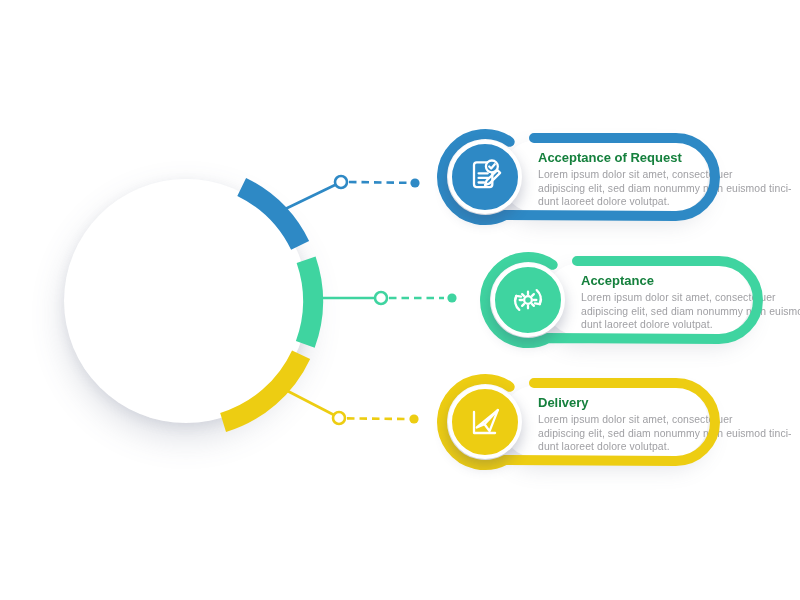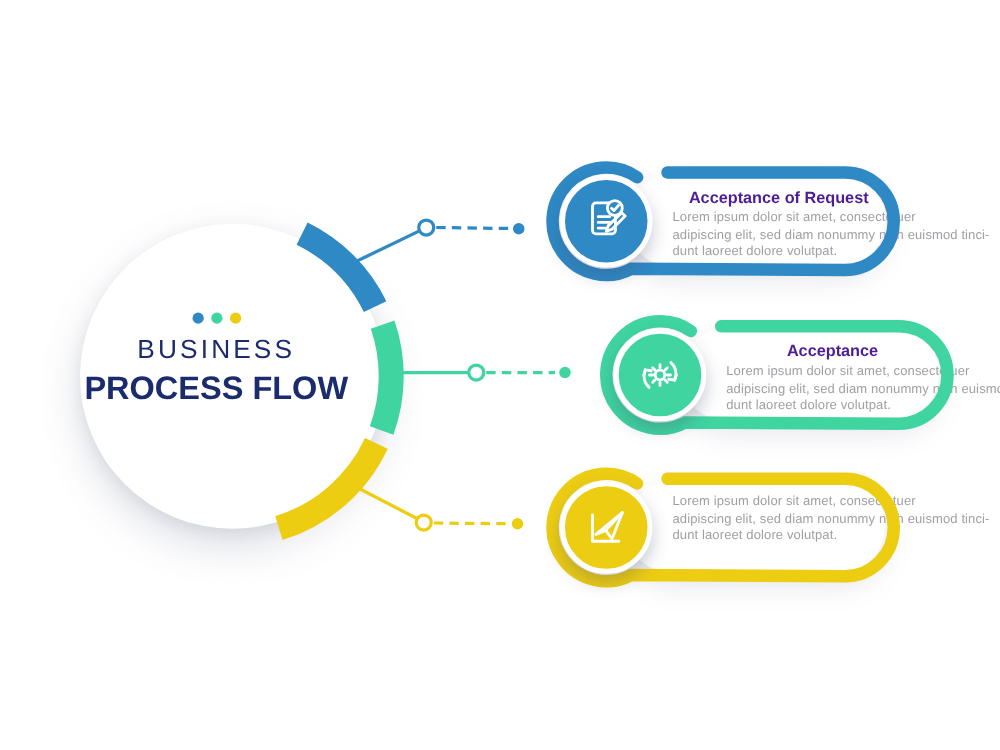--- a/index.html
+++ b/index.html
@@ -18,63 +18,55 @@
   .dot{width:9px;height:9px;border-radius:50%;display:inline-block;}
   .title-line1{margin-top:9px;font-size:21px;font-weight:400;letter-spacing:2.5px;color:#1B2C6E;}
   .title-line2{margin-top:3px;font-size:26px;font-weight:700;letter-spacing:0px;color:#1B2C6E;}
 
   
   .card{position:absolute;width:207px;height:73px;border-radius:36px;background:#ffffff;
         box-shadow:0 10px 22px rgba(100,105,125,.18);padding:10px 0 0 37px;box-sizing:border-box;}
   .card1{left:501px;top:140px;}
   .card2{left:544px;top:263px;}
   .card3{left:501px;top:385px;}
-  .card-title{font-size:13px;font-weight:700;color:#4c1d95;margin-bottom:3px;text-align:center;}
+  .card-title{font-size:13px;font-weight:700;color:#15803d;margin-bottom:3px;}
   .card-line{font-size:10.4px;line-height:13.5px;color:#A0A0A4;letter-spacing:.1px;white-space:nowrap;}
 
   
   svg.deco{position:absolute;left:0;top:0;}
 
   
   .badge{position:absolute;width:66px;height:66px;border-radius:50%;border:4px solid #ffffff;
          box-shadow:0 7px 14px rgba(60,70,100,.28);display:flex;align-items:center;justify-content:center;}
   .b1{left:448px;top:140px;}
   .b2{left:491px;top:263px;}
   .b3{left:448px;top:385px;}
   .glyph{stroke:#ffffff;fill:none;stroke-width:2.5;stroke-linecap:round;stroke-linejoin:round;}
 </style>
 </head>
 <body>
 
 <div class="stage">
 
   <div class="big-circle"></div>
-  <div class="circle-content">
-    <div class="dots-row">
-      <span class="dot" style="background: rgb(46, 137, 197);"></span>
-      <span class="dot" style="background: rgb(63, 212, 160);"></span>
-      <span class="dot" style="background: rgb(237, 205, 18);"></span>
-    </div>
-    <div class="title-line1">BUSINESS</div>
-    <div class="title-line2">PROCESS FLOW</div>
-  </div>
 
   <div class="card card1">
     <div class="card-title">Acceptance of Request</div>
     <div class="card-line">Lorem ipsum dolor sit amet, consectetuer</div>
     <div class="card-line">adipiscing elit, sed diam nonummy nibh euismod tinci-</div>
     <div class="card-line">dunt laoreet dolore volutpat.</div>
   </div>
   <div class="card card2">
     <div class="card-title">Acceptance</div>
     <div class="card-line">Lorem ipsum dolor sit amet, consectetuer</div>
     <div class="card-line">adipiscing elit, sed diam nonummy nibh euismod tinci-</div>
     <div class="card-line">dunt laoreet dolore volutpat.</div>
   </div>
   <div class="card card3">
+    <div class="card-title">Delivery</div>
     <div class="card-line">Lorem ipsum dolor sit amet, consectetuer</div>
     <div class="card-line">adipiscing elit, sed diam nonummy nibh euismod tinci-</div>
     <div class="card-line">dunt laoreet dolore volutpat.</div>
   </div>
 
   <svg class="deco" width="800" height="600" viewBox="0 0 800 600">
 
     <g fill="none" stroke-width="2.6" stroke="#2E89C5">
       <line x1="279" y1="212" x2="336" y2="184.5"></line>
       <line x1="349" y1="182" x2="407" y2="182.8" stroke-dasharray="7.5 5"></line>

